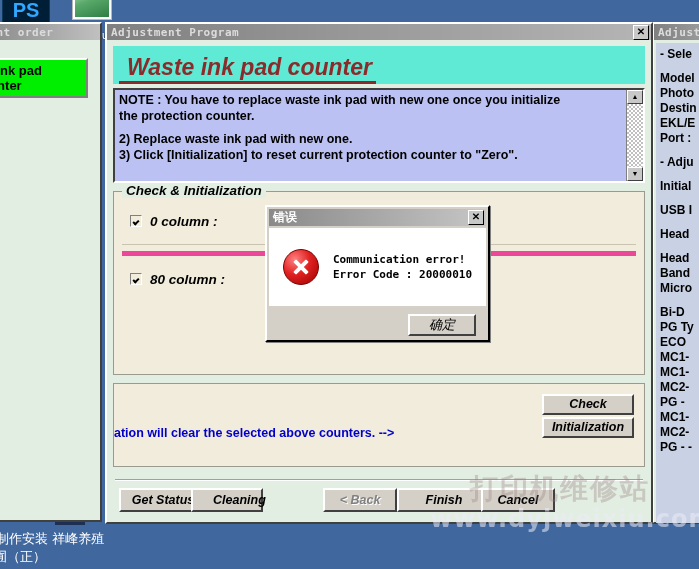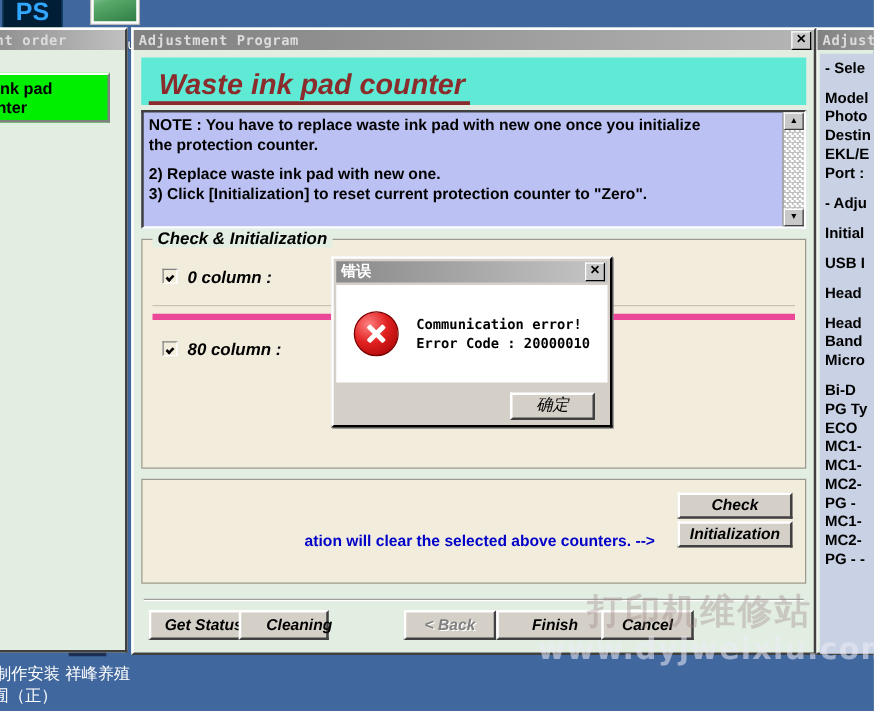--- a/index.html
+++ b/index.html
@@ -131,21 +131,21 @@
   }
   .chk.on:after{
     content:"";position:absolute;left:2px;top:4px;width:4px;height:2px;
     border-left:2px solid #000;border-bottom:2px solid #000;
     transform:rotate(-45deg);
   }
   .cntr-label{font-weight:bold;font-size:13.5px;color:#000;}
 
   #grp-action{height:84px;position:relative;}
   #hint-line{
-    position:absolute;left:0;right:0;top:42px;text-align:right;
+    position:absolute;left:0;right:0;top:42px;
     padding-right:120px;color:#0000C8;font-weight:bold;font-size:12.5px;
     white-space:nowrap;overflow:hidden;
   }
   .btn{
     background:#D4D0C8;border:2px solid;
     border-color:#ffffff #404040 #404040 #ffffff;
     font-weight:bold;font-size:12.5px;color:#000;text-align:center;
     font-family:"Liberation Sans",sans-serif;cursor:default;box-sizing:border-box;font-style:italic;
   }
   .btn.disabled{color:#808080;text-shadow:1px 1px 0 #ffffff;}

